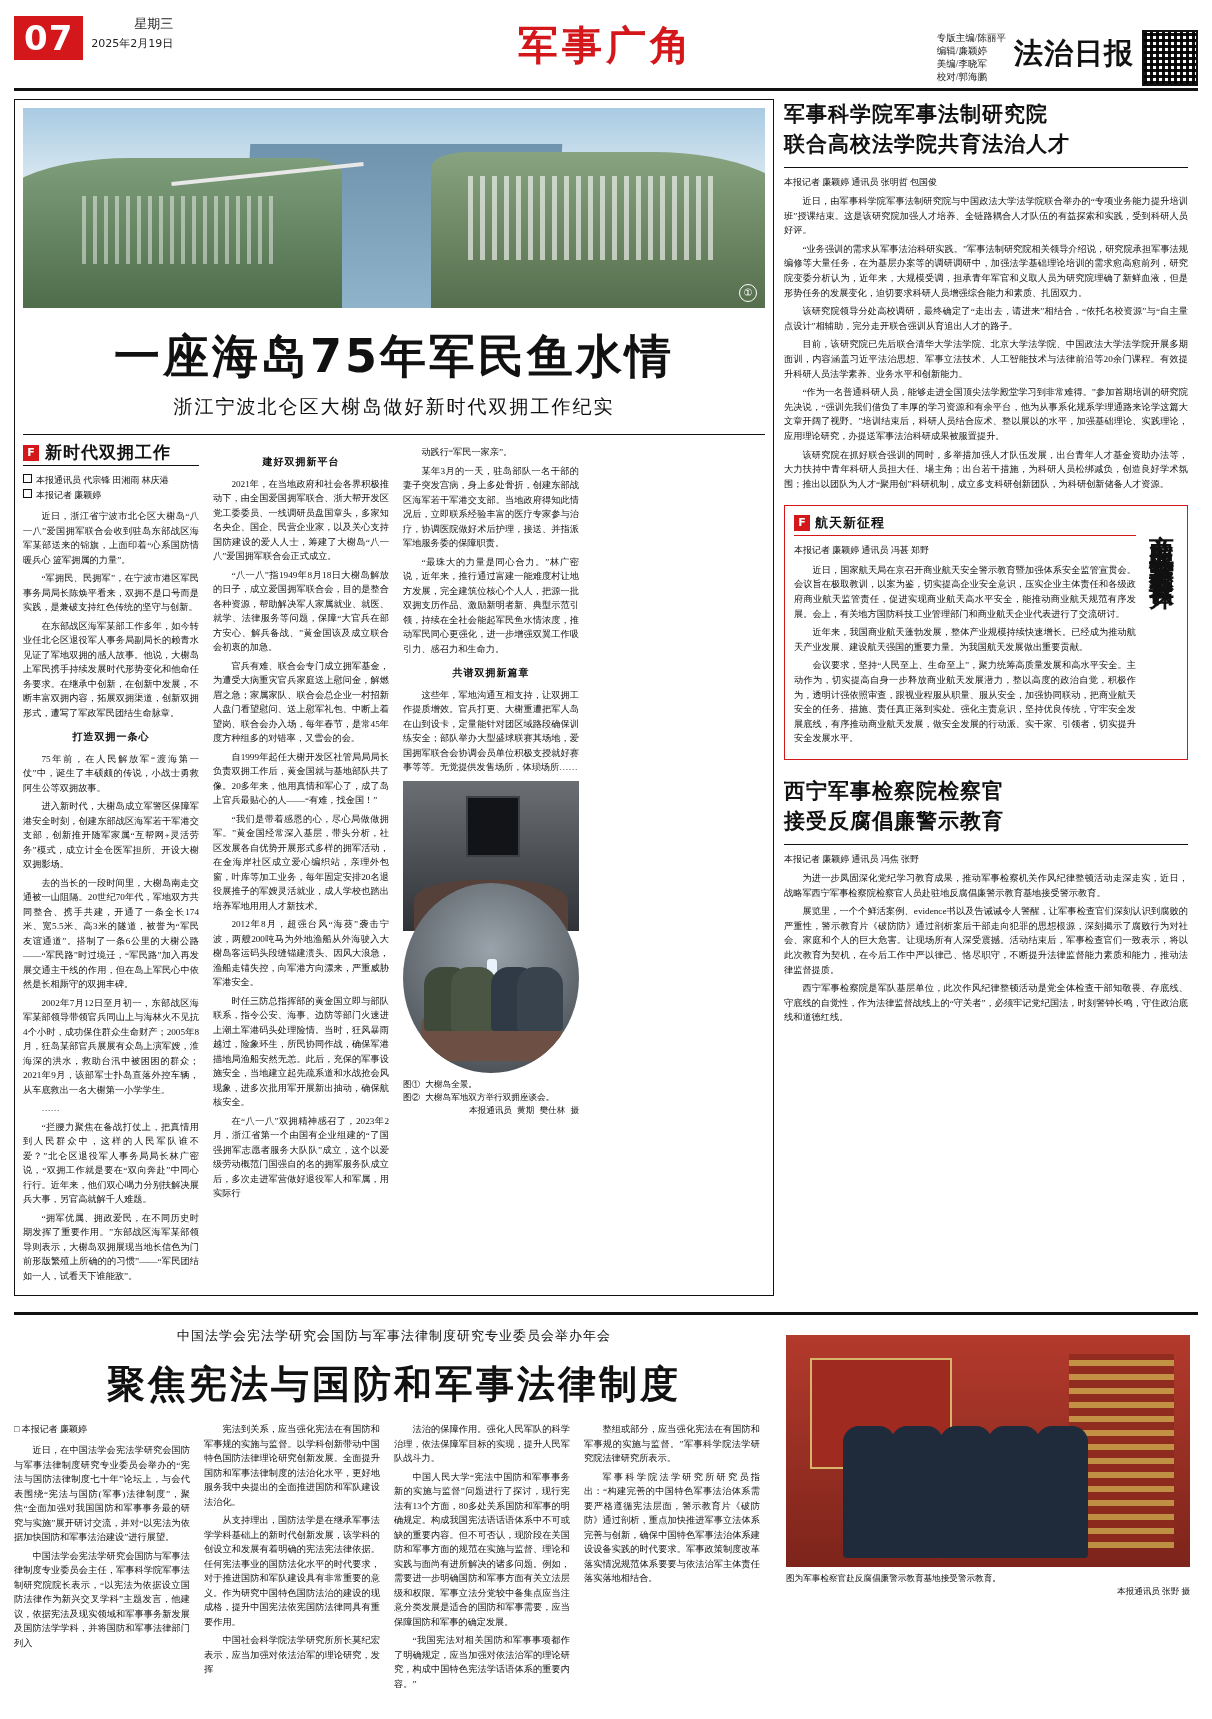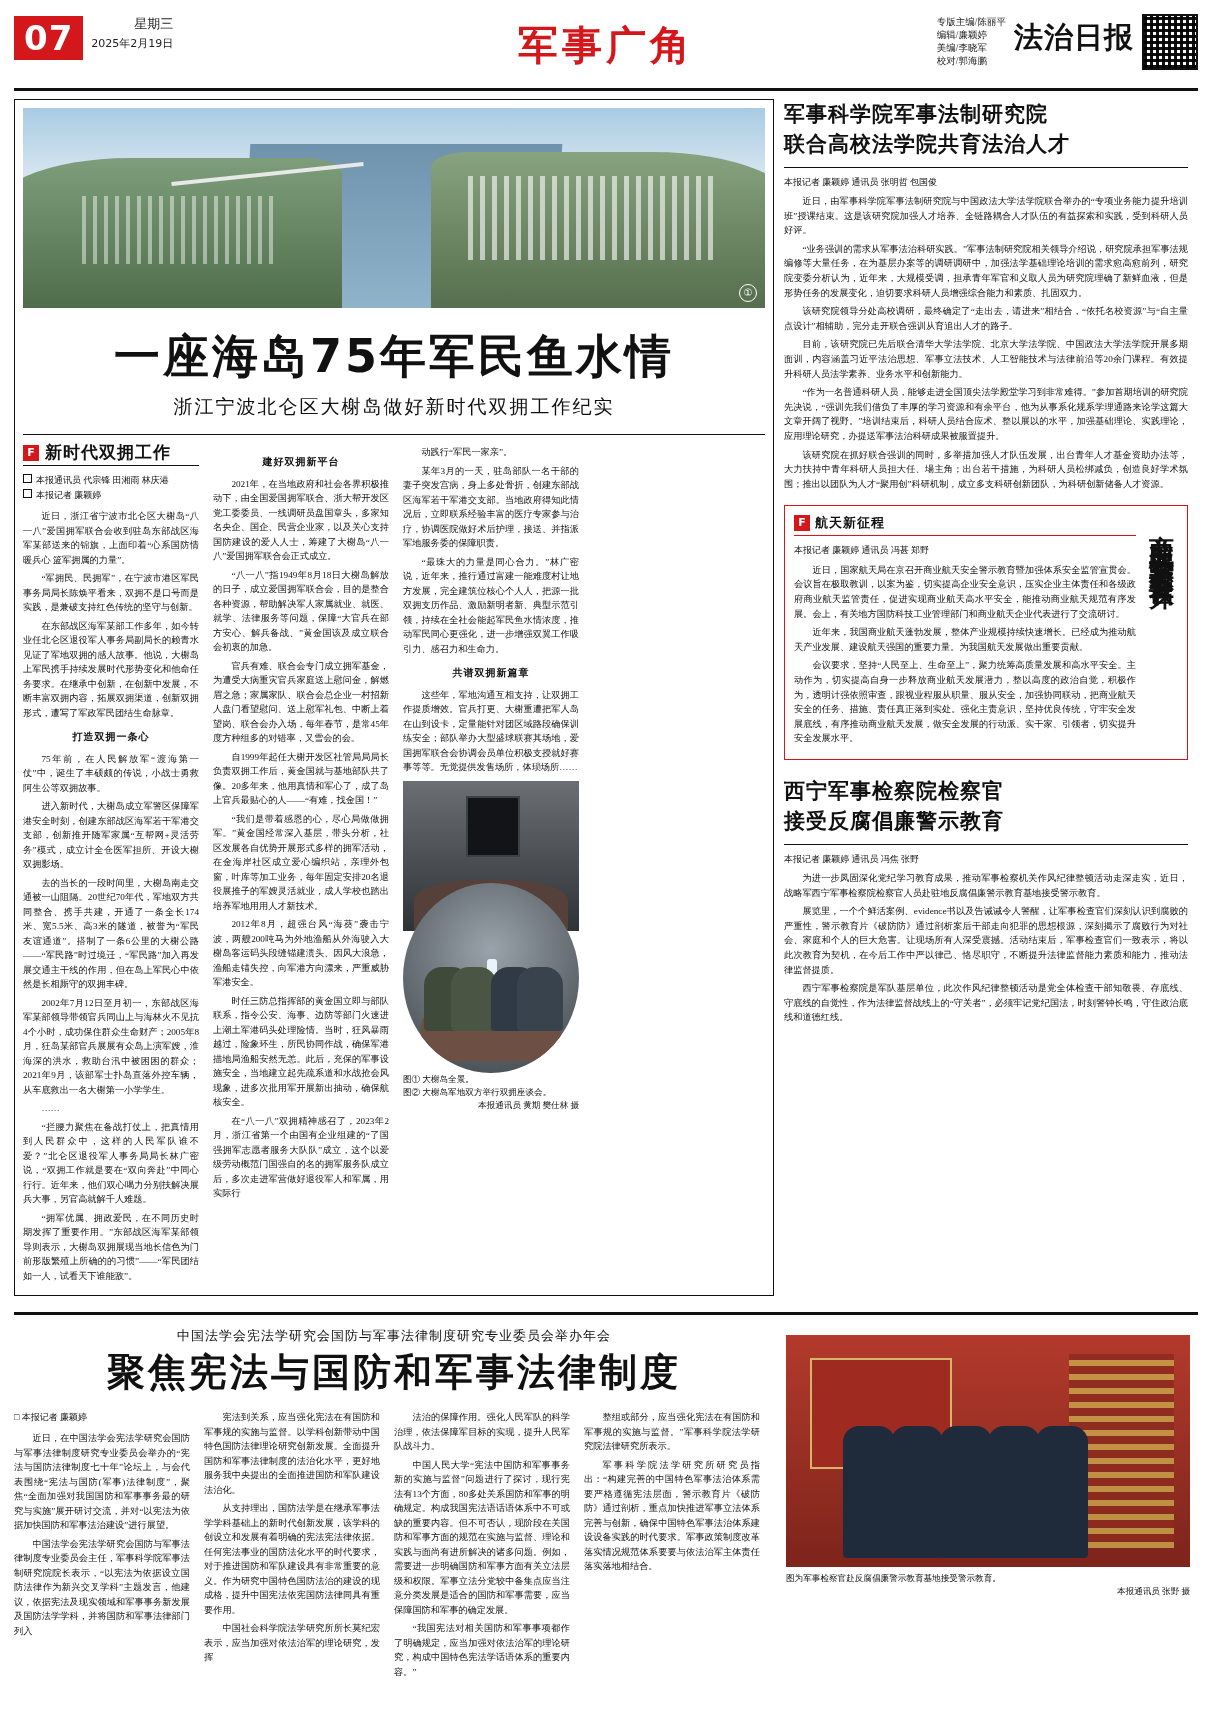--- a/index.html
+++ b/index.html
@@ -9,21 +9,21 @@
     position:relative;overflow:hidden;
   }
   
   .masthead{position:relative;height:78px;border-bottom:3px solid #111;margin:10px 14px 0 14px;}
   .pagenum-box{position:absolute;left:0;top:6px;display:flex;align-items:flex-start;text-align:right;}
   .pagenum{background:#d3171b;color:#fff;font-family:"DejaVu Sans",sans-serif;font-weight:bold;font-size:34px;line-height:40px;padding:2px 10px;letter-spacing:1px;}
   .pagedate{margin-left:8px;font-size:12px;line-height:16px;color:#222;}
   .pagedate .wd{font-size:13px;}
   .pagedate .dt{font-family:"DejaVu Sans",sans-serif;font-size:11px;margin-top:4px;}
   .masthead-title{position:absolute;left:0;right:0;top:8px;text-align:center;font-family:"DejaVu Sans",sans-serif;font-weight:bold;font-size:40px;color:#d3171b;letter-spacing:4px;}
-  .masthead-right{position:absolute;right:0;top:4px;display:flex;align-items:flex-start;gap:8px;}
+  .masthead-right{position:absolute;right:0;top:20px;display:flex;align-items:flex-start;gap:8px;}
   .credits{font-size:9.5px;line-height:13px;text-align:left;color:#222;padding-top:2px;}
   .paper-logo{font-family:"DejaVu Sans",sans-serif;font-weight:bold;font-size:29px;letter-spacing:1px;color:#111;padding-top:4px;}
   .qr{width:52px;height:52px;background:
       repeating-linear-gradient(90deg,#111 0 3px,#fff 3px 6px),
       repeating-linear-gradient(0deg,#111 0 3px,transparent 3px 6px);
       background-blend-mode:multiply;border:2px solid #111;}
   
   .page{position:relative;margin:8px 14px 0 14px;}
   .cols{display:flex;gap:10px;}
   .left-col{width:760px;}
@@ -58,36 +58,36 @@
   .photo-collage{margin-top:6px;}
   .ph-top{width:100%;height:150px;background:linear-gradient(#6b6f74,#2f3337);position:relative;overflow:hidden;}
   .ph-top .screen{position:absolute;left:36%;top:10%;width:28%;height:38%;background:#121417;border:2px solid #3c4146;}
   .ph-top .tbl{position:absolute;left:6%;right:6%;bottom:0;height:34%;background:#55403a;border-radius:40% 40% 0 0;}
   .ph-circle{width:100%;height:190px;border-radius:50%;margin-top:-48px;background:radial-gradient(circle at 50% 35%,#9aa3ab,#3b4146);position:relative;overflow:hidden;}
   .ph-circle .bottle{position:absolute;left:48%;top:40%;width:10px;height:34px;background:#e9f3fb;border-radius:3px;}
   .ph-circle .tablec{position:absolute;left:10%;right:10%;bottom:6%;height:36%;background:#6d4f43;border-radius:50% 50% 20% 20%;}
   .ph-circle .p1,.ph-circle .p2,.ph-circle .p3,.ph-circle .p4{position:absolute;bottom:22%;width:46px;height:64px;background:#3f4a3a;border-radius:18px 18px 4px 4px;}
   .ph-circle .p1{left:12%;}.ph-circle .p2{left:27%;background:#4a5544;}
   .ph-circle .p3{right:24%;background:#2f3a46;}.ph-circle .p4{right:9%;background:#39434e;}
-  .cap{font-size:8.6px;line-height:13px;}
+  .cap{font-size:8.6px;line-height:13px;margin-top:6px;font-family:Liberation Mono, monospace;}
   .cap .credit{text-align:right;display:block;}
   
   .r-title{font-family:"DejaVu Sans",sans-serif;font-weight:bold;font-size:21px;line-height:30px;letter-spacing:1px;border-bottom:1px solid #111;padding-bottom:8px;margin-bottom:8px;}
   .r-body{font-size:9.2px;line-height:14.6px;text-align:justify;}
   .r-byline{font-size:9px;margin-bottom:5px;}
   .red-box{border:1px solid #d3171b;padding:9px;margin-top:14px;display:flex;gap:8px;box-sizing:border-box;}
   .red-box .txt{flex:1;font-size:9.2px;line-height:14.6px;text-align:justify;}
   .vtitle{writing-mode:vertical-rl;font-family:"DejaVu Sans",sans-serif;font-weight:bold;font-size:25px;letter-spacing:4px;line-height:34px;color:#111;white-space:nowrap;}
   .red-flag{display:flex;align-items:center;gap:5px;border-bottom:1px solid #d3171b;padding-bottom:4px;margin-bottom:7px;}
   .red-flag .t{font-family:"DejaVu Sans",sans-serif;font-weight:bold;font-size:13px;color:#111;letter-spacing:1px;}
   
   .bottom{margin-top:16px;border-top:3px solid #111;padding-top:12px;display:flex;gap:12px;}
   .b-left{width:760px;}
   .b-right{width:404px;}
-  .b-kicker{text-align:center;font-size:13px;letter-spacing:1px;margin-bottom:2px;}
+  .b-kicker{text-align:center;font-size:13px;letter-spacing:1px;margin-bottom:14px;}
   .b-headline{text-align:center;font-family:"DejaVu Sans",sans-serif;font-weight:bold;font-size:38px;letter-spacing:3px;margin-bottom:12px;}
   .b-cols{display:flex;gap:14px;font-size:9.2px;line-height:14.5px;text-align:justify;}
   .b-col{width:176px;}
   .bottom-photo{width:100%;height:232px;background:linear-gradient(#b33a2c,#7d241b);position:relative;overflow:hidden;margin-top:8px;}
   .bottom-photo .wallart{position:absolute;right:4%;top:8%;width:26%;height:84%;background:repeating-linear-gradient(0deg,#c8a24a 0 6px,#8d2a1e 6px 14px);opacity:.85;}
   .bottom-photo .panel{position:absolute;left:6%;top:10%;width:34%;height:46%;background:#9e2a20;border:2px solid #d8b36a;}
   .bottom-photo .s1,.bottom-photo .s2,.bottom-photo .s3,.bottom-photo .s4,.bottom-photo .s5{position:absolute;bottom:4%;width:52px;height:132px;background:#1f2a3a;border-radius:16px 16px 4px 4px;}
   .bottom-photo .s1{left:14%;}.bottom-photo .s2{left:26%;}.bottom-photo .s3{left:38%;}
   .bottom-photo .s4{left:50%;}.bottom-photo .s5{left:62%;}
   .bottom-cap{font-size:8.6px;line-height:13px;margin-top:5px;}

